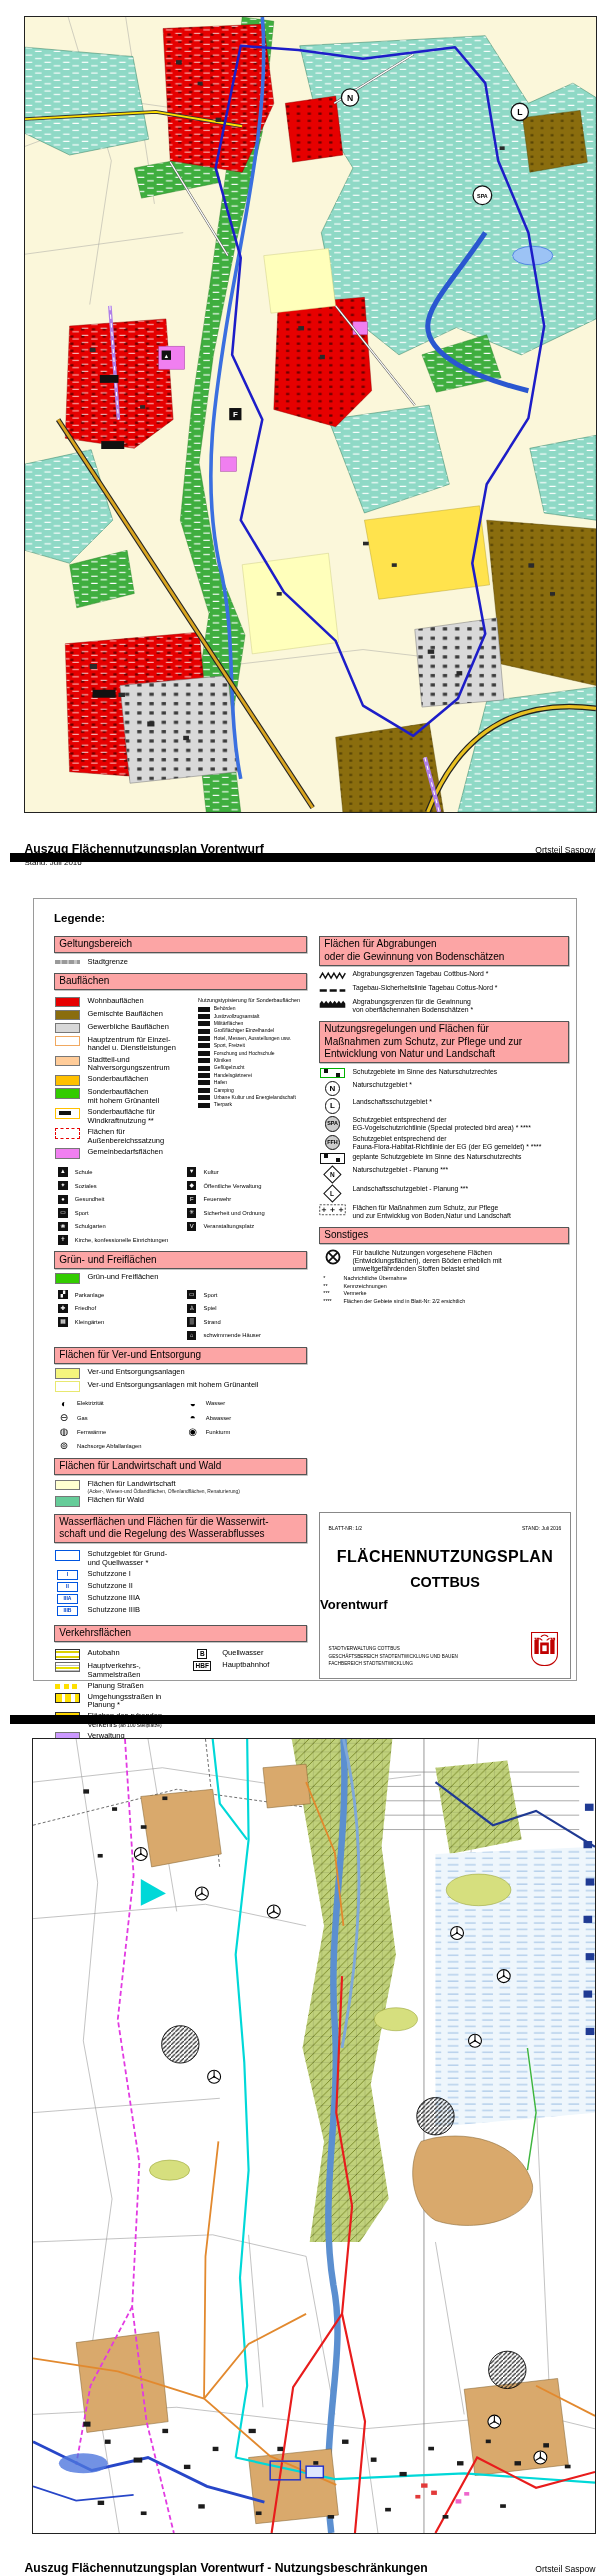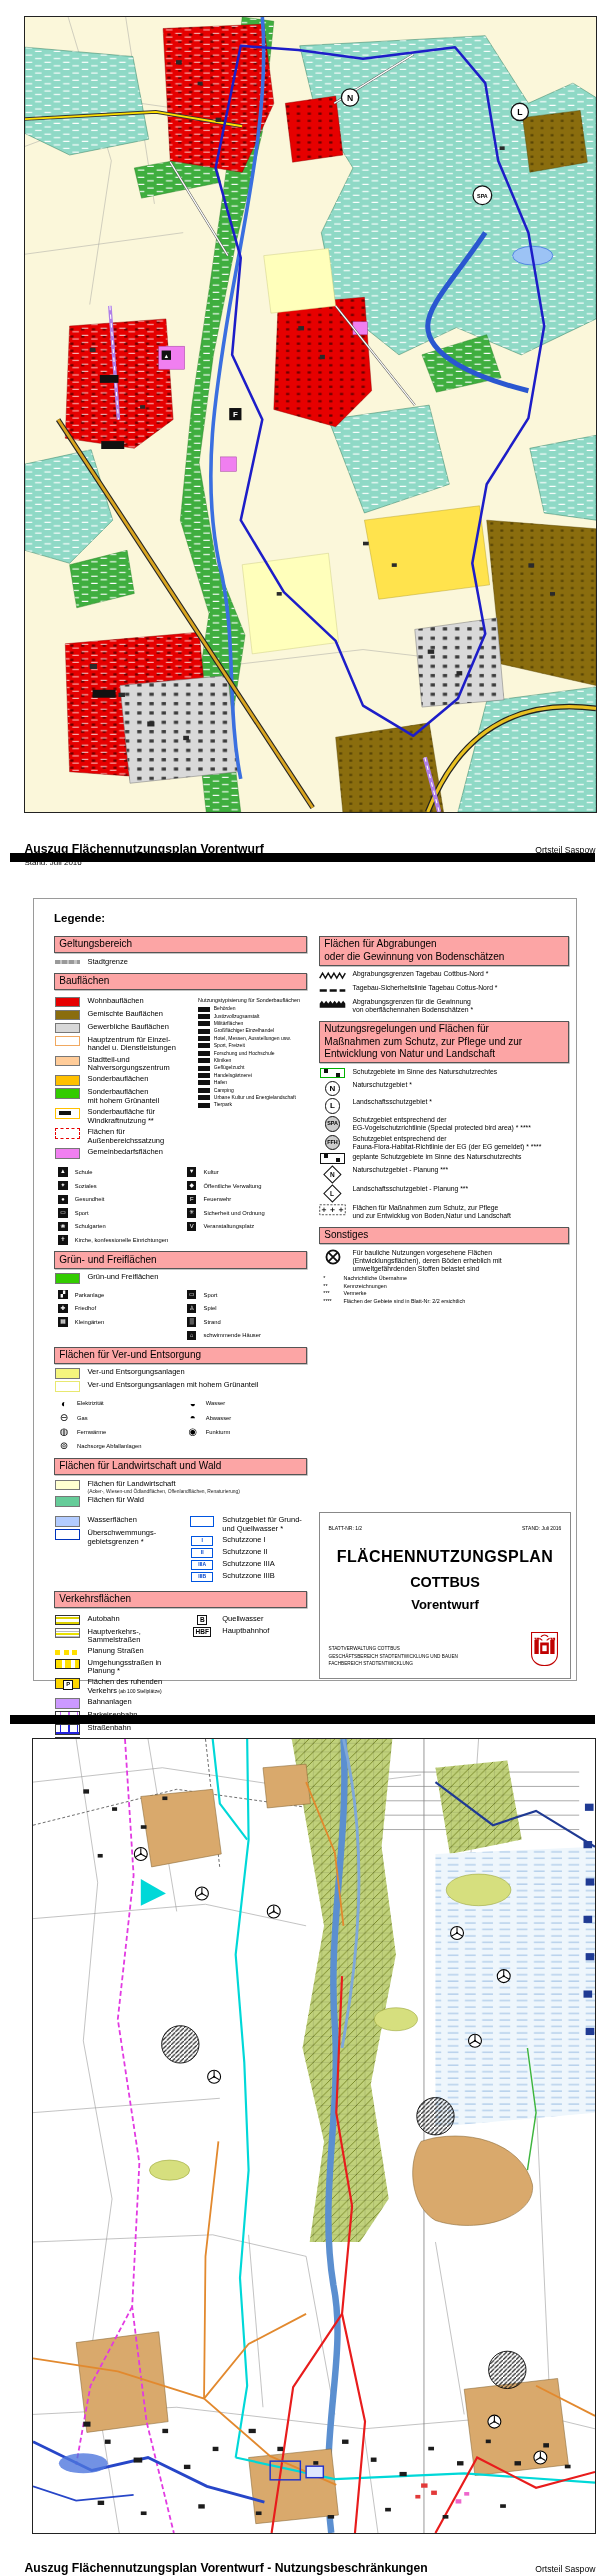--- a/index.html
+++ b/index.html
@@ -72,21 +72,21 @@
   .gcell{display:flex;gap:7.2px;align-items:center;min-height:9.3px;}
   .gcell .lab{font-size:5.8px;line-height:1.1;}
   .twocol{display:flex;gap:1.4px;}
   .tc-l{width:53%;} .tc-r{width:47%;}
   .fnote{display:flex;gap:5.8px;margin:1.8px 0 1.8px 4.3px;font-size:5.4px;}
   .fstar{width:14.4px;}
   .tblock{position:absolute;left:285px;top:613px;width:250px;height:165px;border:0.7px solid #888;background:#fff;}
   .tb-top{display:flex;justify-content:space-between;font-size:5px;padding:11.5px 8.6px 0;}
   .tb-t1{font-size:16px;font-weight:bold;text-align:center;margin-top:17px;letter-spacing:0.4px;}
   .tb-t2{font-size:14.4px;font-weight:bold;text-align:center;margin-top:8.6px;}
-  .tb-t3{font-size:13px;font-weight:bold;text-align:center;margin-top:7.2px;}
+  .tb-t3{font-size:13px;font-weight:bold;margin-top:7.2px;}
   .tb-org{position:absolute;left:8.6px;bottom:10px;font-size:4.7px;line-height:1.6;text-transform:uppercase;}
   .tb-crest{position:absolute;right:11.5px;bottom:8.6px;}
 </style>
 </head>
 <body>
 
 <div class="page">
 
   <div class="map-frame" id="map1">
     <svg viewBox="0 0 794 1106" preserveAspectRatio="none">
@@ -543,40 +543,23 @@
           <div class="lg-row">
             <span class="lg-ic">
               <span class="sw" style="background: rgb(102, 204, 153);"></span>
             </span>
             <div class="lg-tx">
               <span class="lg-lb">Flächen für Wald</span>
             </div>
           </div>
         </div>
         <div class="lg-sec">
+          <div class="lg-h">Wasserflächen und Flächen für die Wasserwirt-
+schaft und die Regelung des Wasserabflusses</div>
           <div class="twocol">
-            <div class="tc-l">
-              <div class="lg-row">
-                <span class="lg-ic">
-                  <span class="sw" style="background: rgb(179, 204, 255);"></span>
-                </span>
-                <div class="lg-tx">
-                  <span class="lg-lb">Wasserflächen</span>
-                </div>
-              </div>
-              <div class="lg-row">
-                <span class="lg-ic">
-                  <span class="sw wb2"></span>
-                </span>
-                <div class="lg-tx">
-                  <span class="lg-lb">Überschwemmungs-
-gebietsgrenzen *</span>
-                </div>
-              </div>
-            </div>
             <div class="tc-r">
               <div class="lg-row">
                 <span class="lg-ic">
                   <span class="sw wb1"></span>
                 </span>
                 <div class="lg-tx">
                   <span class="lg-lb">Schutzgebiet für Grund-
 und Quellwasser *</span>
                 </div>
               </div>
@@ -660,21 +643,21 @@
                 </span>
                 <div class="lg-tx">
                   <span class="lg-lb">Flächen des ruhenden Verkehrs<span class="lg-sub2"> (ab 100 Stellplätze)</span></span>
                 </div>
               </div>
               <div class="lg-row">
                 <span class="lg-ic">
                   <span class="sw" style="background: rgb(204, 153, 255);"></span>
                 </span>
                 <div class="lg-tx">
-                  <span class="lg-lb">Bahnanlagen</span>
+                  <span class="lg-lb">Verwaltung</span>
                 </div>
               </div>
               <div class="lg-row">
                 <span class="lg-ic">
                   <span class="sw tick" style="--tc: #cc66ff;"></span>
                 </span>
                 <div class="lg-tx">
                   <span class="lg-lb">Parkeisenbahn</span>
                 </div>
               </div>

